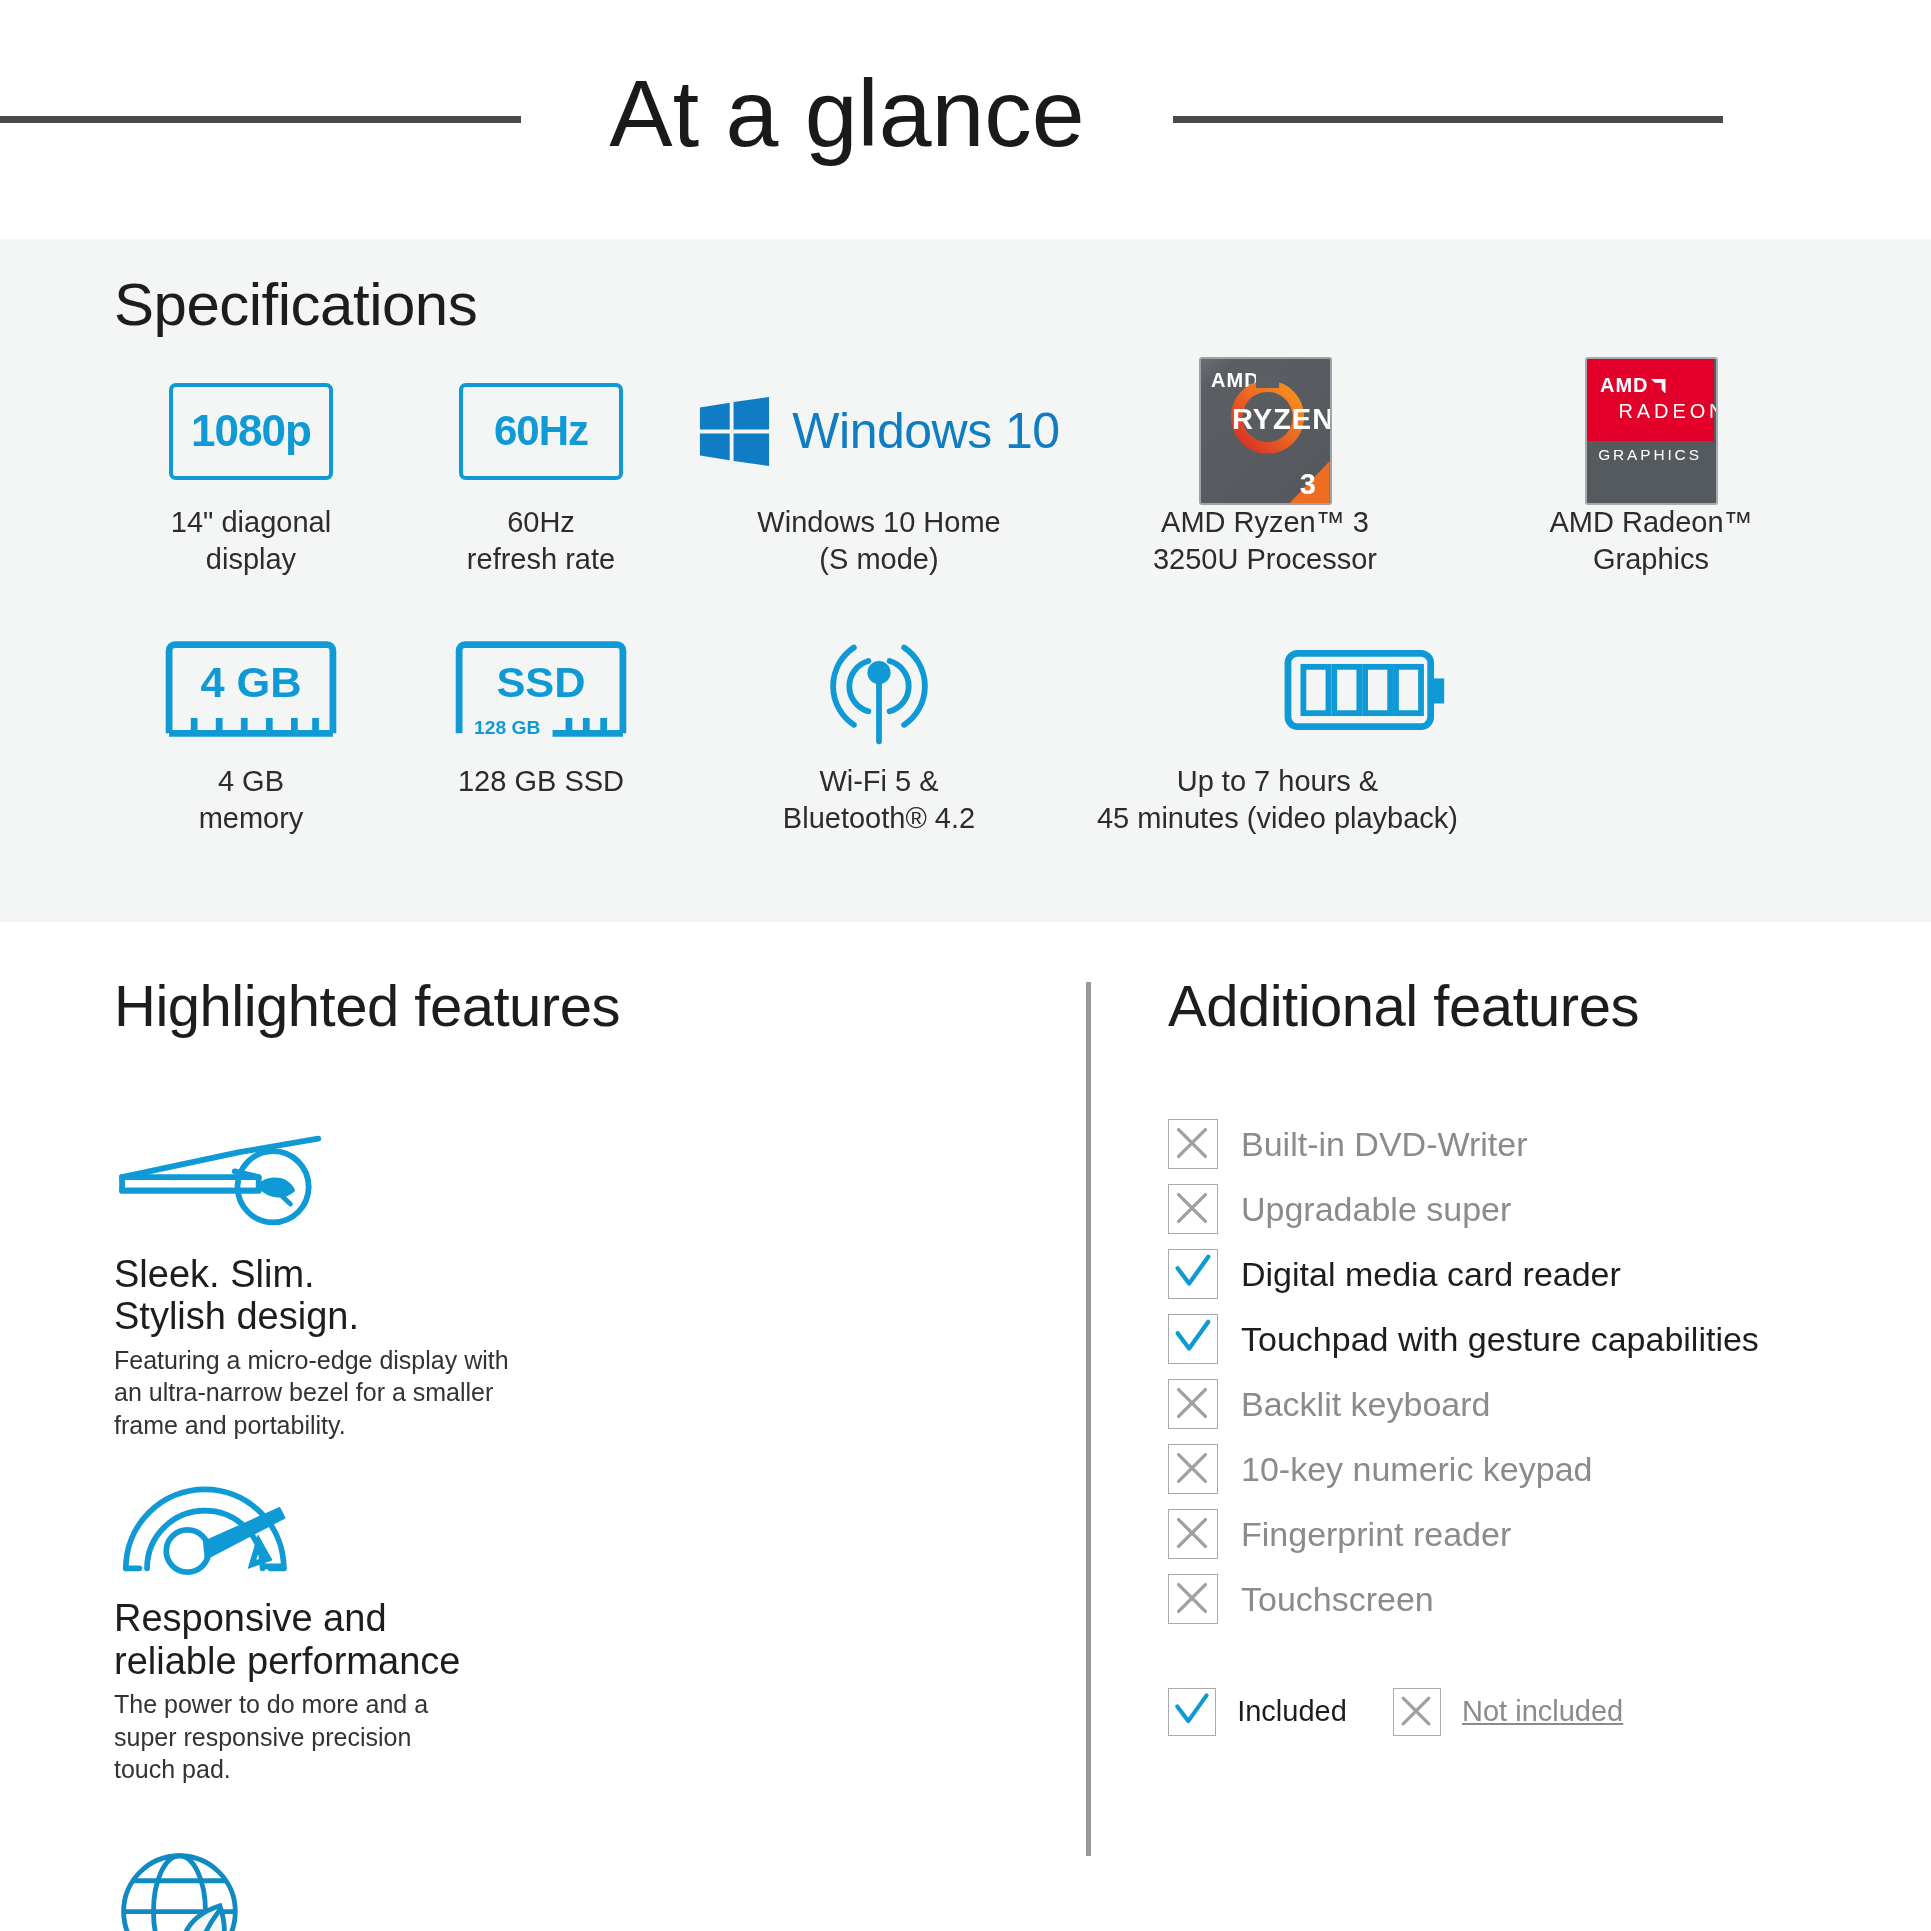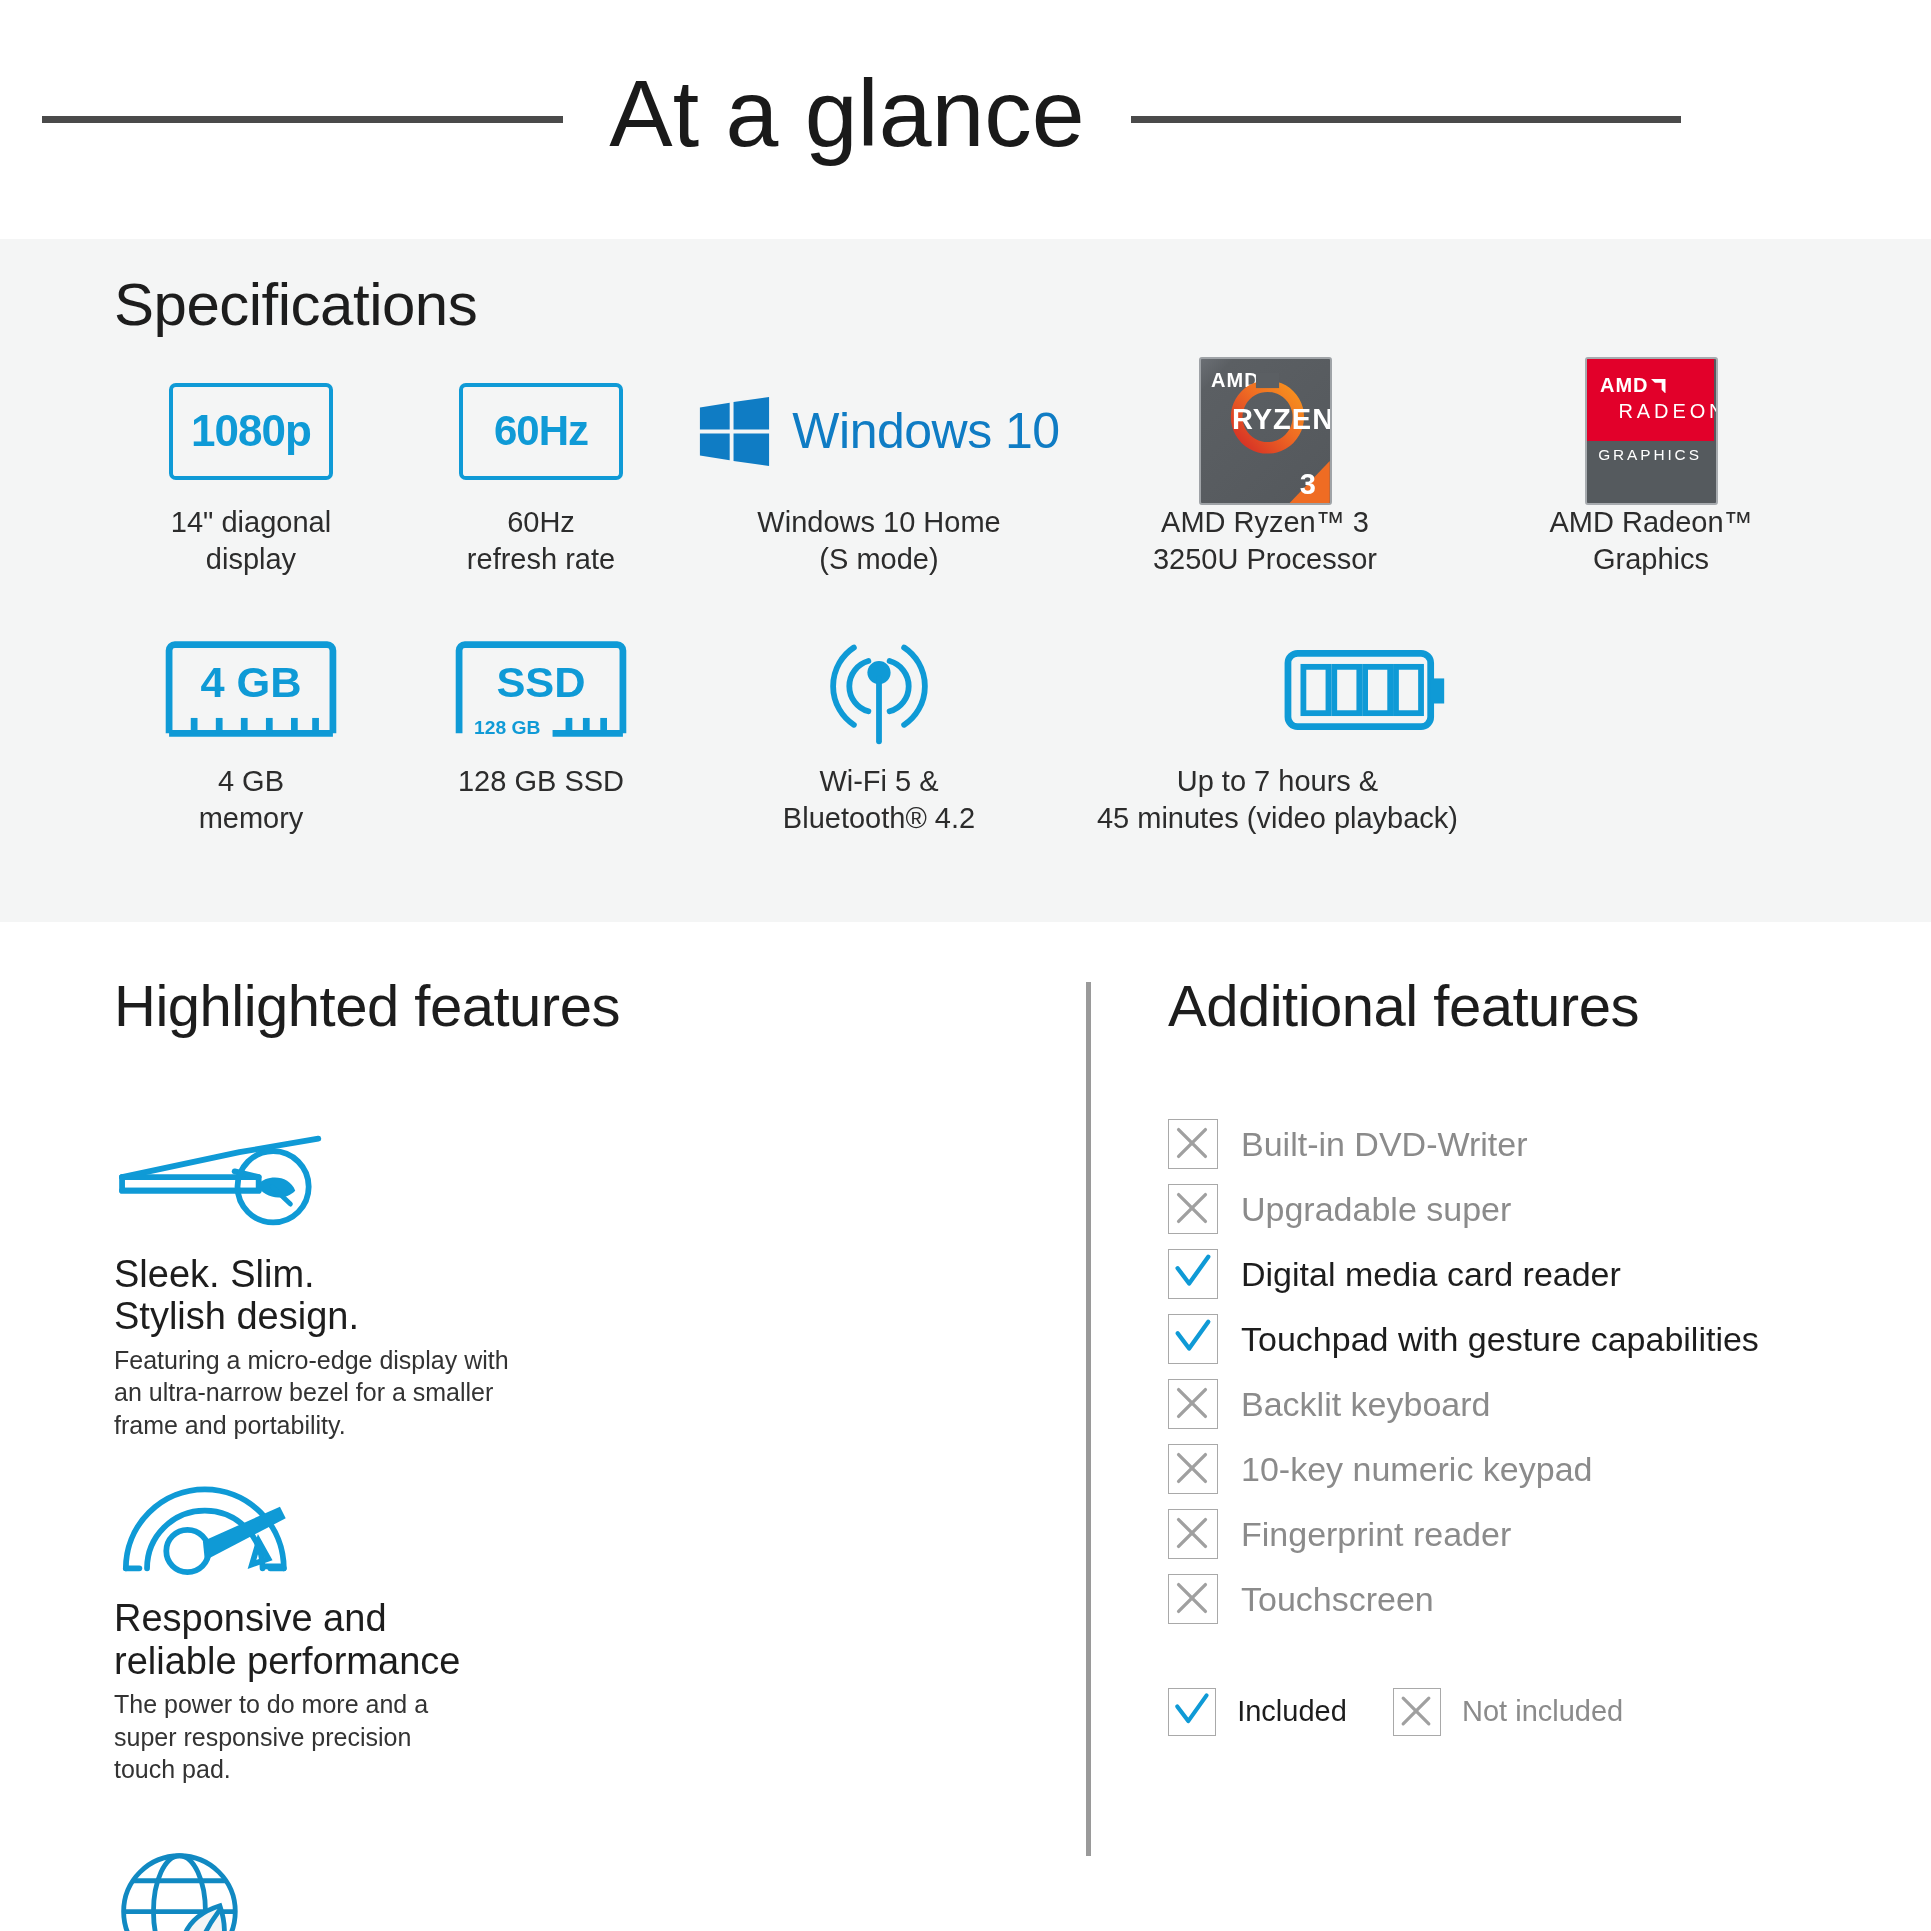--- a/index.html
+++ b/index.html
@@ -11,21 +11,21 @@
     overflow: hidden;
   }
 
   
   .header {
     position: relative;
     height: 239px;
     width: 1723px;
     display: flex;
     align-items: center;
-    justify-content: center;
+    justify-content: space-between;
   }
   .header-rule {
     height: 6.8px;
     background: #4a4a4a;
     flex: 0 0 auto;
   }
   .header-rule.left  { width: 521px; margin-right: 46px; }
   .header-rule.right { width: 550px; margin-left: 46px; }
   .header-title {
     font-size: 95px;
@@ -181,21 +181,21 @@
     margin-top: 56px;
   }
   .legend-item { display: flex; align-items: center; margin-right: 46px; }
   .legend-label {
     font-size: 29px;
     font-weight: 300;
     color: #1d1d1d;
     margin-left: 5.8px;
     white-space: nowrap;
   }
-  .legend-item.off .legend-label { color: #8b8b8b; }
+  .legend-item.off .legend-label { color: #8b8b8b; text-decoration: underline; }
   .legend .chk { margin-right: 15.4px; width: 48px; height: 48px; }
 
   
   .chip {
     width: 133px; height: 148px;
     position: relative;
     border-radius: 2.9px;
     overflow: hidden;
   }
   .chip-ryzen {

